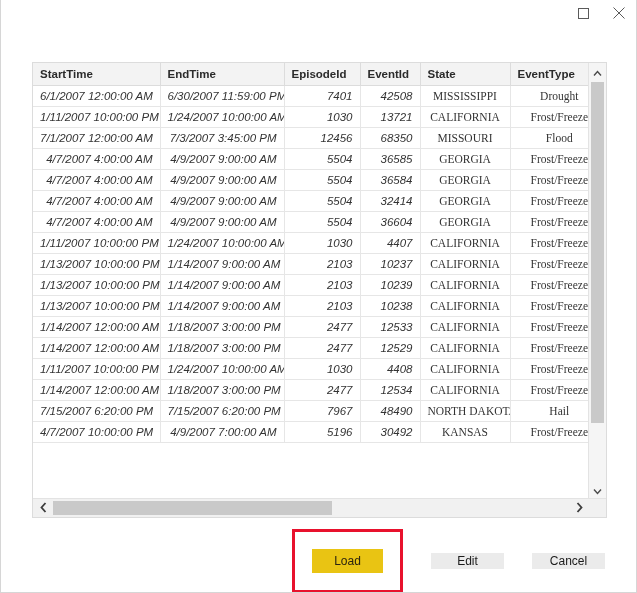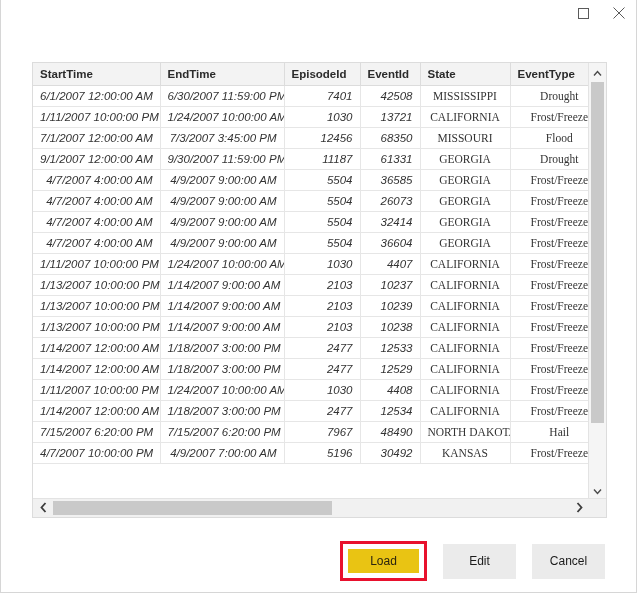--- a/index.html
+++ b/index.html
@@ -218,38 +218,38 @@
     justify-content: flex-end;
     padding-right: 31px;
     box-sizing: border-box;
   }
   .btn {
     font-family: "Liberation Sans", sans-serif;
     font-size: 12px;
     color: #1b1b1b;
     background: #ebebeb;
     border: none;
-    height: 35px;
+    height: 16px;
     min-width: 73px;
     padding: 0 10px;
-    margin-left: 16px;
+    margin-left: 28px;
     cursor: default;
   }
   .btn-primary {
     background: #e9c413;
     color: #2b2410;
     border: 1px solid #ffffff;
     height: 26px;
     box-sizing: border-box;
   }
 
   .highlight-box {
     position: relative;
     display: inline-block;
-    padding: 4px;
+    padding: 16px;
     border: 3px solid #e8112d;
     box-sizing: border-box;
     margin-left: 8px;
     background: #ffffff;
     line-height: 0;
   }
   .highlight-box .btn { margin-left: 0; }
 </style>
 </head>
 <body>
@@ -318,40 +318,32 @@
               </tr>
               <tr>
                 <td class="dt">7/1/2007 12:00:00 AM</td>
                 <td class="dt">7/3/2007 3:45:00 PM</td>
                 <td class="num">12456</td>
                 <td class="num">68350</td>
                 <td class="txt">MISSOURI</td>
                 <td class="txt">Flood</td>
               </tr>
               <tr>
-                <td class="dt">9/1/2007 12:00:00 AM</td>
-                <td class="dt">9/30/2007 11:59:00 PM</td>
-                <td class="num">11187</td>
-                <td class="num">61331</td>
-                <td class="txt">GEORGIA</td>
-                <td class="txt">Drought</td>
-              </tr>
-              <tr>
                 <td class="dt">4/7/2007 4:00:00 AM</td>
                 <td class="dt">4/9/2007 9:00:00 AM</td>
                 <td class="num">5504</td>
                 <td class="num">36585</td>
                 <td class="txt">GEORGIA</td>
                 <td class="txt">Frost/Freeze</td>
               </tr>
               <tr>
                 <td class="dt">4/7/2007 4:00:00 AM</td>
                 <td class="dt">4/9/2007 9:00:00 AM</td>
                 <td class="num">5504</td>
-                <td class="num">26073</td>
+                <td class="num">36584</td>
                 <td class="txt">GEORGIA</td>
                 <td class="txt">Frost/Freeze</td>
               </tr>
               <tr>
                 <td class="dt">4/7/2007 4:00:00 AM</td>
                 <td class="dt">4/9/2007 9:00:00 AM</td>
                 <td class="num">5504</td>
                 <td class="num">32414</td>
                 <td class="txt">GEORGIA</td>
                 <td class="txt">Frost/Freeze</td>

